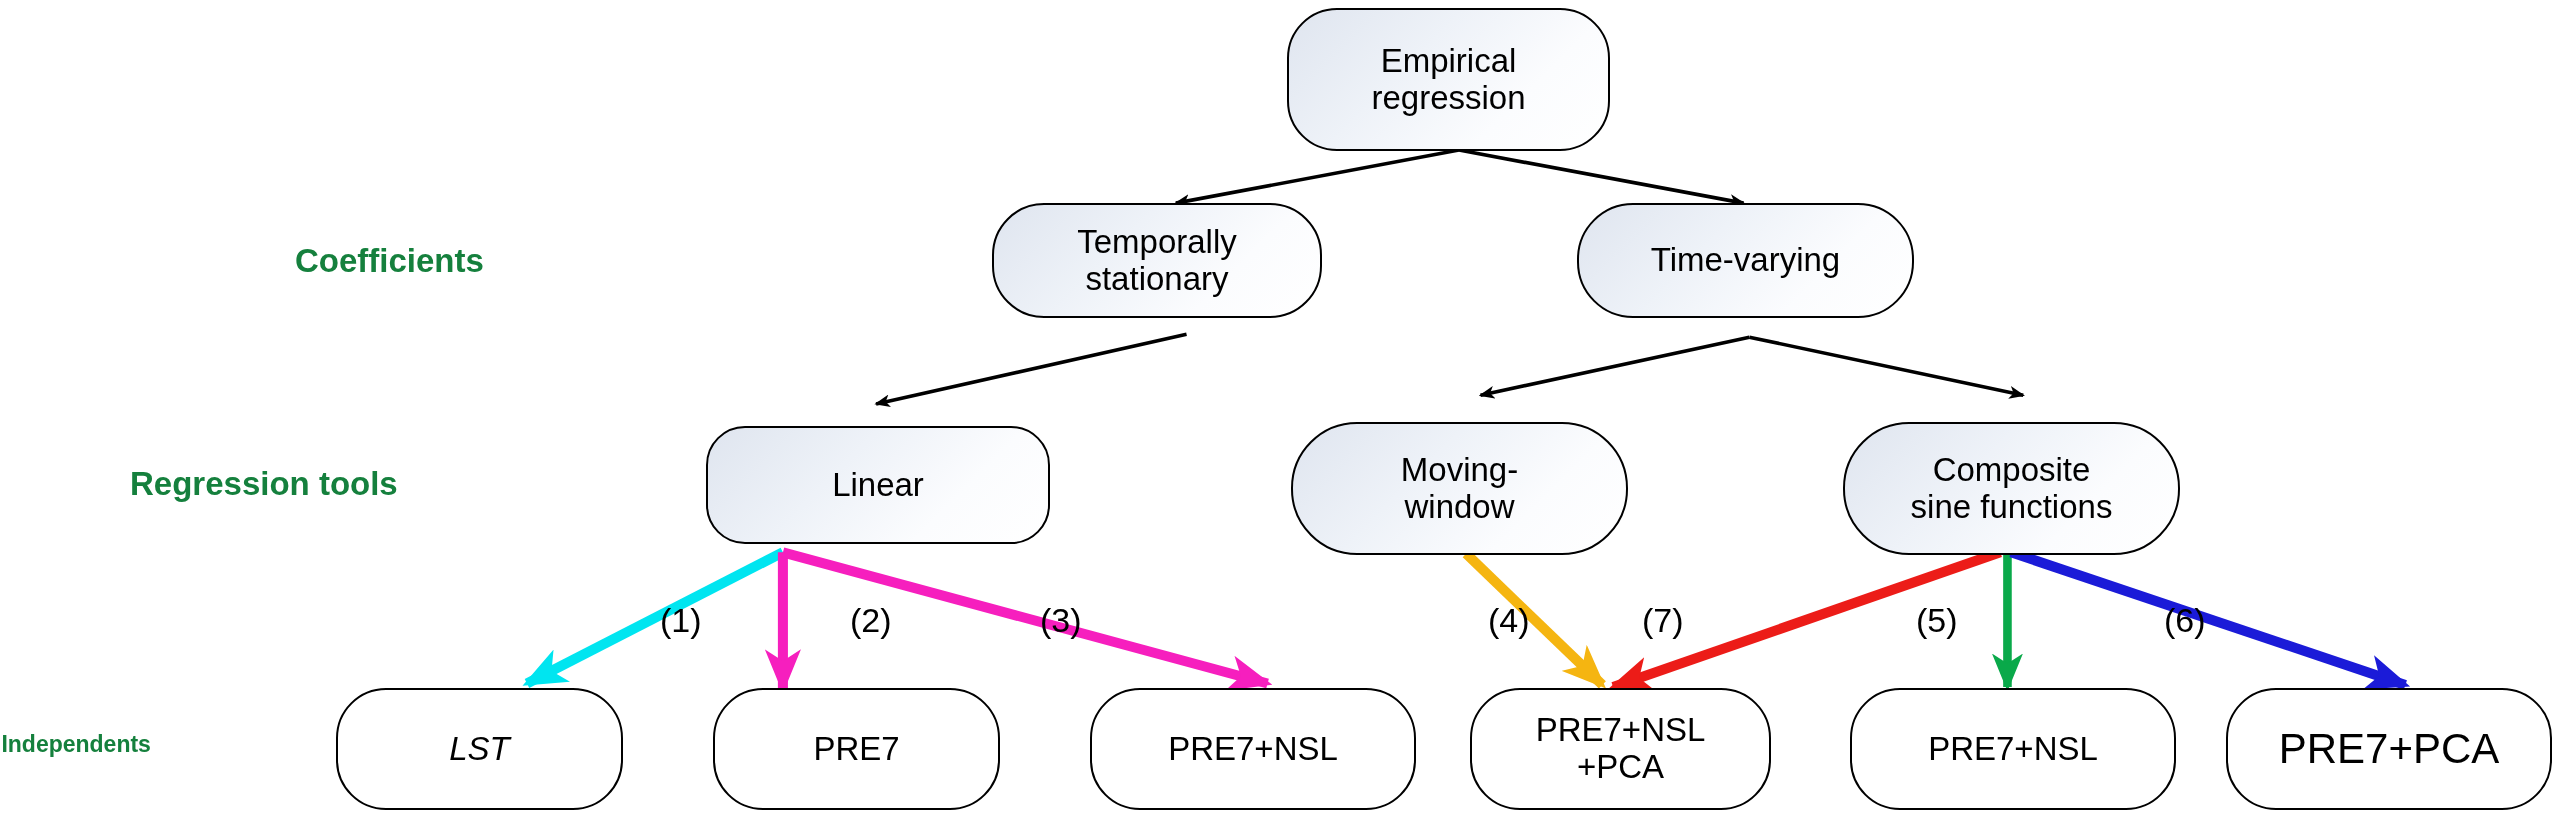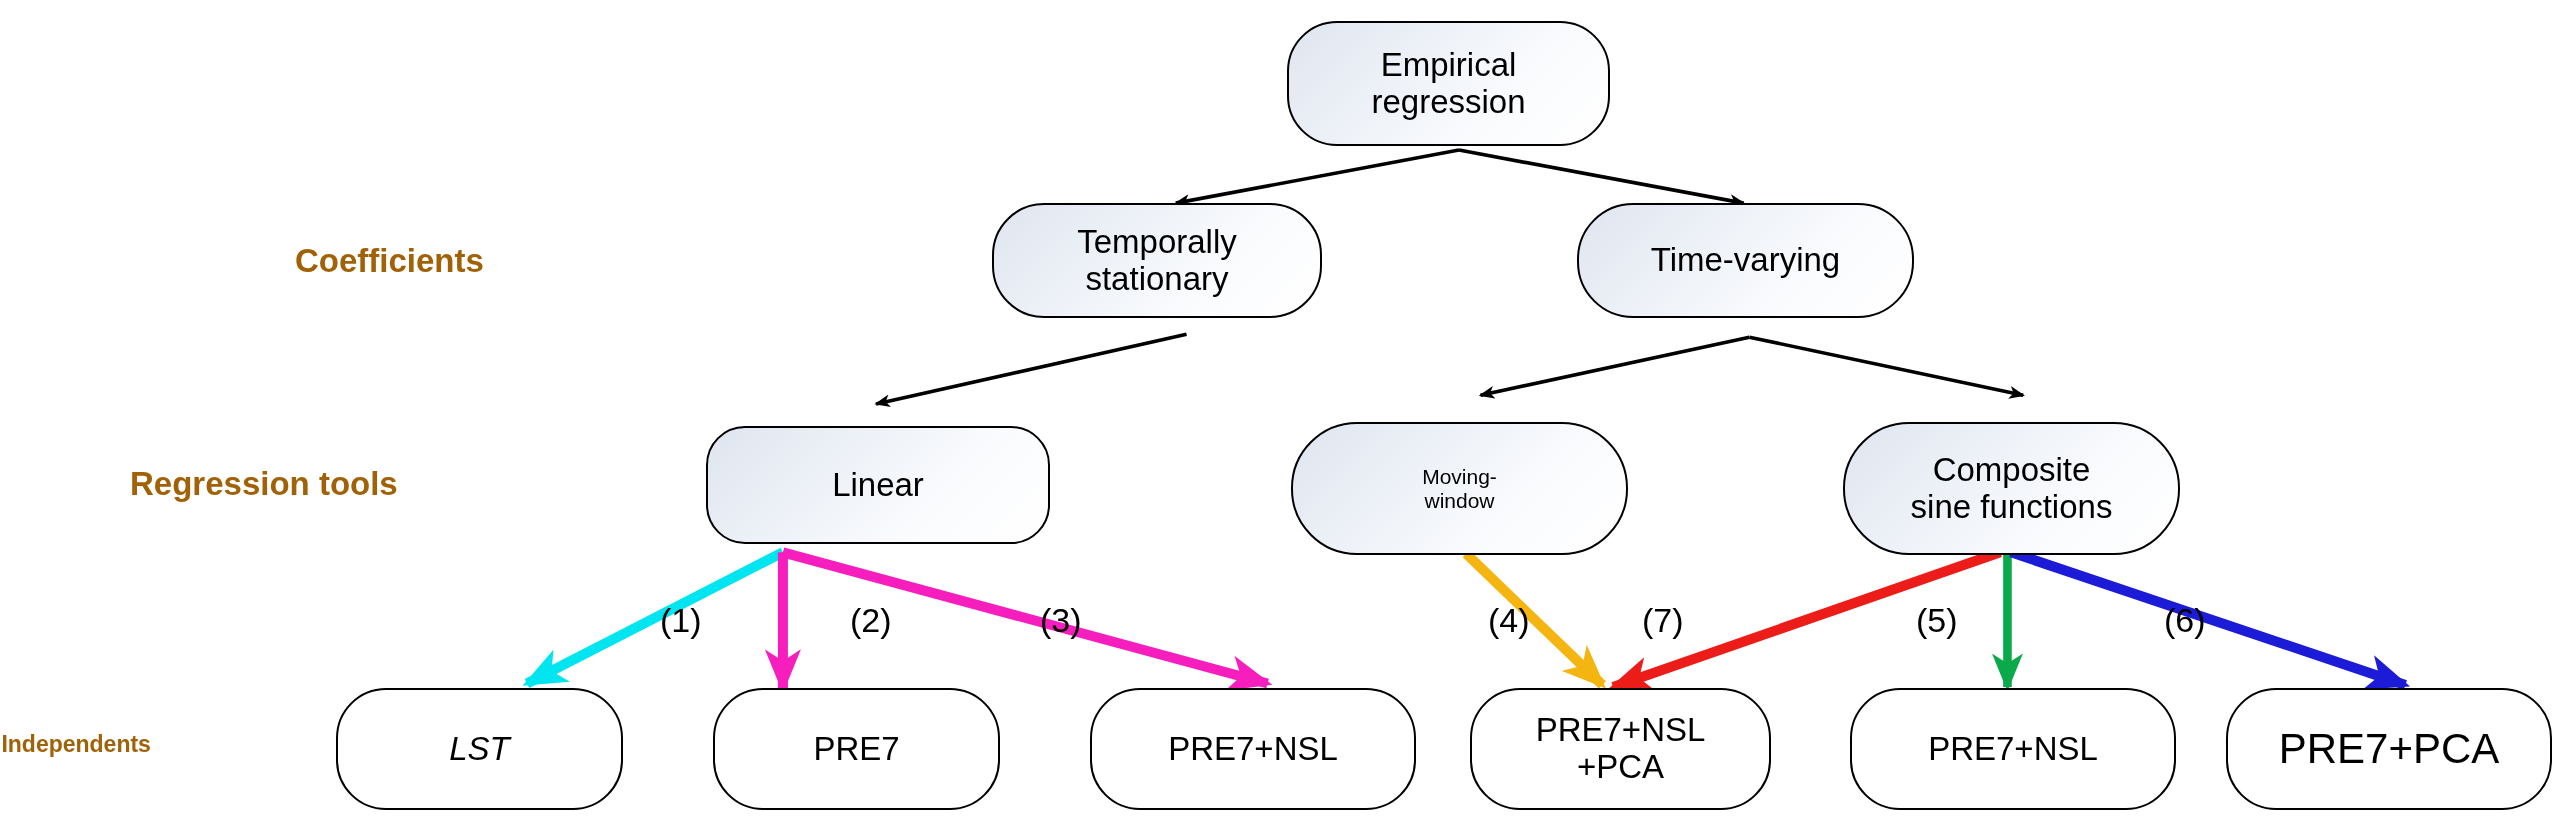--- a/index.html
+++ b/index.html
@@ -40,21 +40,21 @@
     z-index: 3;
   }
   .node.grad {
     background-image: linear-gradient(135deg, #dfe5ef 0%, #eef2f8 38%, #fbfcfe 70%, #ffffff 100%);
   }
   .node.plain {
     background: #ffffff;
   }
   .row-label {
     position: absolute;
-    color: #a16207;
+    color: #15803d;
     font-family: "Liberation Sans", sans-serif;
     font-weight: bold;
     white-space: nowrap;
     z-index: 2;
   }
   .edge-label {
     position: absolute;
     color: #000000;
     font-family: "Liberation Sans", sans-serif;
     font-weight: normal;
@@ -120,27 +120,27 @@
       <g>
         <line x1="2790" y1="770" x2="2250" y2="958" stroke="#ec1c18" stroke-width="14" marker-end="url(#ah9)"></line>
       </g>
       <g>
         <line x1="2800" y1="770" x2="2800" y2="958" stroke="#0aa94a" stroke-width="12" marker-end="url(#ah10)"></line>
       </g>
       <g>
         <line x1="2805" y1="770" x2="3355" y2="955" stroke="#1b1bd8" stroke-width="14" marker-end="url(#ah11)"></line>
       </g>
     </svg>
-<div class="node grad" style="left: 1287px; top: 21px; width: 323px; height: 125px; border-radius: 50px; font-size: 33px;"><span>Empirical
+<div class="node grad" style="left: 1287px; top: 8px; width: 323px; height: 143px; border-radius: 50px; font-size: 33px;"><span>Empirical
 regression</span></div>
     <div class="node grad" style="left: 1577px; top: 203px; width: 337px; height: 115px; border-radius: 56px; font-size: 33px;"><span>Time-varying</span></div>
     <div class="node grad" style="left: 992px; top: 203px; width: 330px; height: 115px; border-radius: 52px; font-size: 33px;"><span>Temporally
 stationary</span></div>
     <div class="node grad" style="left: 706px; top: 426px; width: 344px; height: 118px; border-radius: 39px; font-size: 33px;"><span>Linear</span></div>
-    <div class="node grad" style="left: 1291px; top: 422px; width: 337px; height: 133px; border-radius: 66px; font-size: 21px;"><span>Moving-
+    <div class="node grad" style="left: 1291px; top: 422px; width: 337px; height: 133px; border-radius: 66px; font-size: 33px;"><span>Moving-
 window</span></div>
     <div class="node grad" style="left: 1843px; top: 422px; width: 337px; height: 133px; border-radius: 66px; font-size: 33px; justify-content: center;"><span>Composite
 sine functions</span></div>
     <div class="node plain" style="left: 336px; top: 688px; width: 287px; height: 122px; border-radius: 50px; font-size: 33px; font-style: italic;"><span>LST</span></div>
     <div class="node plain" style="left: 713px; top: 688px; width: 287px; height: 122px; border-radius: 50px; font-size: 33px;"><span>PRE7</span></div>
     <div class="node plain" style="left: 1090px; top: 688px; width: 326px; height: 122px; border-radius: 50px; font-size: 33px;"><span>PRE7+NSL</span></div>
     <div class="node plain" style="left: 1470px; top: 688px; width: 301px; height: 122px; border-radius: 50px; font-size: 33px;"><span>PRE7+NSL
 +PCA</span></div>
     <div class="node plain" style="left: 1850px; top: 688px; width: 326px; height: 122px; border-radius: 50px; font-size: 33px;"><span>PRE7+NSL</span></div>
     <div class="node plain" style="left: 2226px; top: 688px; width: 326px; height: 122px; border-radius: 50px; font-size: 42px;"><span>PRE7+PCA</span></div>

